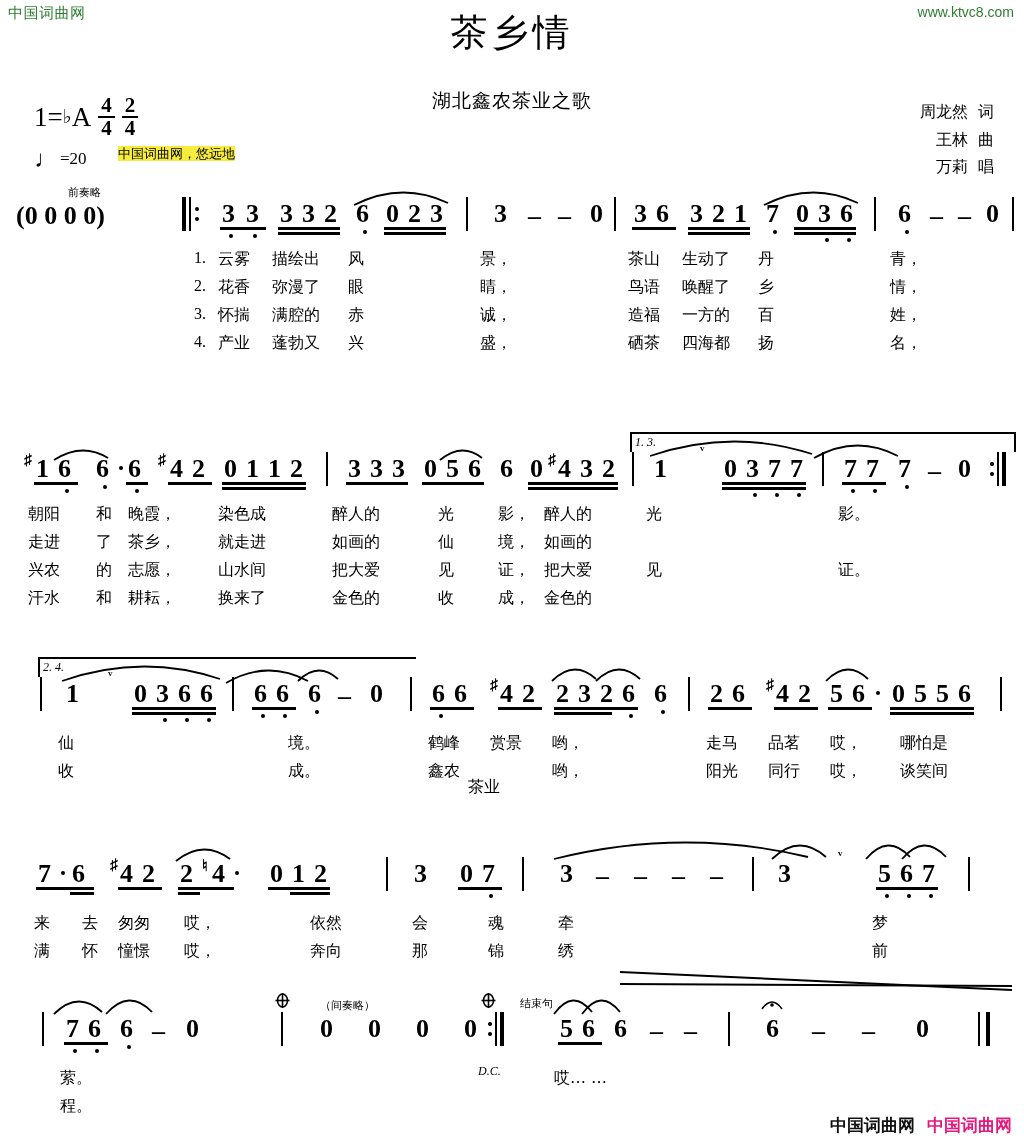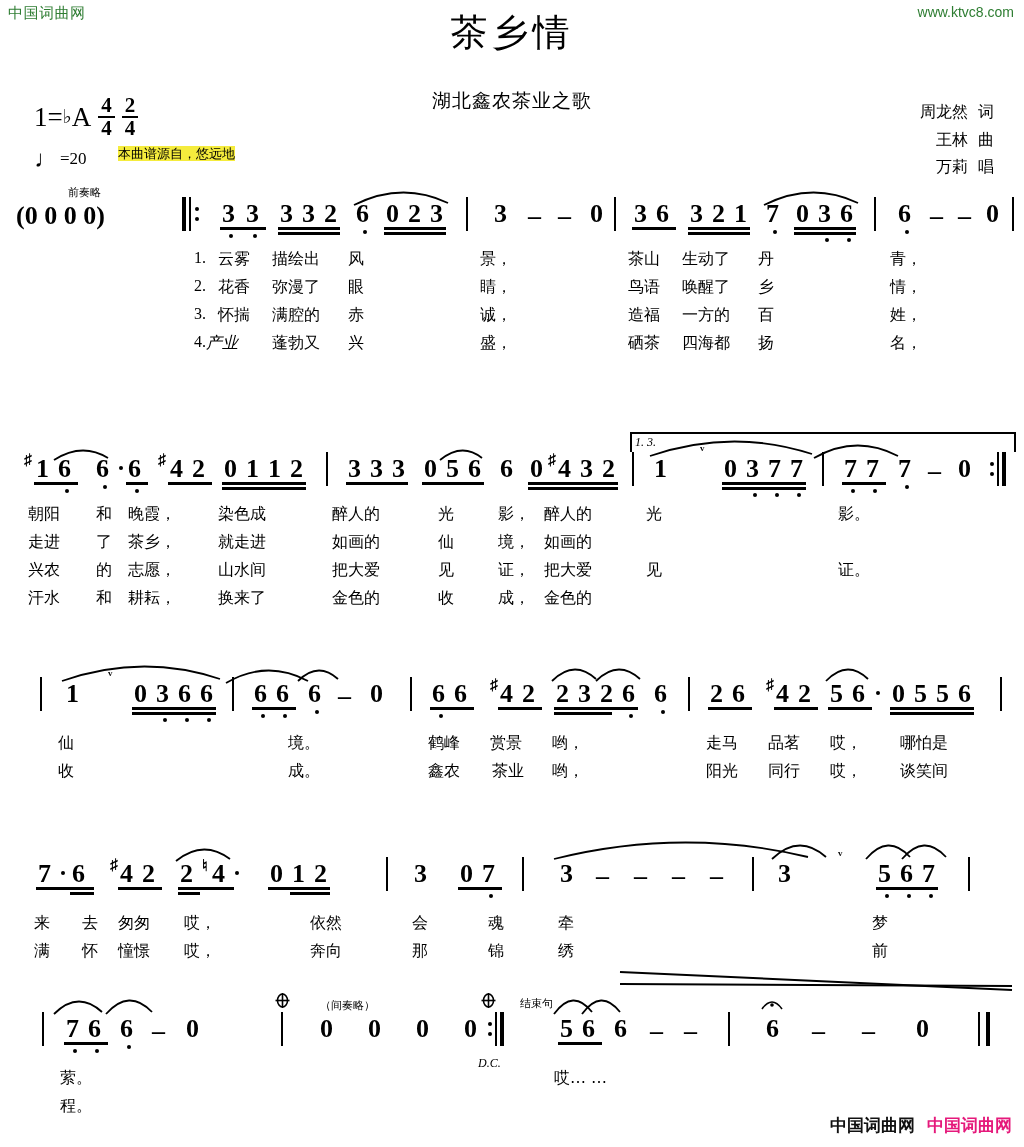--- a/index.html
+++ b/index.html
@@ -120,21 +120,21 @@
     <span class="num">2</span>
     <span class="den">4</span>
   </span>
 </div>
 
 <div class="tempo">
   <span class="qn">♩</span>
   <span>=</span>
   <span>20</span>
 </div>
-<div class="expr"><span class="hl">本曲谱源自，悠远地</span></div>
+<div class="expr"><span class="hl">中国词曲网，悠远地</span></div>
 
 <div class="credits">
   <div><span>周龙然</span><span class="role">词</span></div>
   <div><span>王林</span><span class="role">曲</span></div>
   <div><span>万莉</span><span class="role">唱</span></div>
 </div>
 
 <div class="system" style="top:185px;">
   <div class="ann" style="left:68px;top:0px;">前奏略</div>
 
@@ -244,21 +244,21 @@
     <span class="ly" style="left:272px;">满腔的</span>
     <span class="ly" style="left:348px;">赤</span>
     <span class="ly" style="left:480px;">诚，</span>
     <span class="ly" style="left:628px;">造福</span>
     <span class="ly" style="left:682px;">一方的</span>
     <span class="ly" style="left:758px;">百</span>
     <span class="ly" style="left:890px;">姓，</span>
   </div>
   <div class="lyricrow" style="top:2px;">
     <span class="lynum" style="left:194px;">4.</span>
-    <span class="ly" style="left:206px;font-style:italic;">产业</span>
+    <span class="ly" style="left:218px;">产业</span>
     <span class="ly" style="left:272px;">蓬勃又</span>
     <span class="ly" style="left:348px;">兴</span>
     <span class="ly" style="left:480px;">盛，</span>
     <span class="ly" style="left:628px;">硒茶</span>
     <span class="ly" style="left:682px;">四海都</span>
     <span class="ly" style="left:758px;">扬</span>
     <span class="ly" style="left:890px;">名，</span>
   </div>
 </div>
 
@@ -409,20 +409,23 @@
     <span class="ly" style="left:498px;">成，</span>
     <span class="ly" style="left:544px;">金色的</span>
     <span class="ly" style="left:646px;"></span>
     <span class="ly" style="left:838px;"></span>
   </div>
 </div>
 
 <div class="system" style="top:665px;">
   <div class="noterow">
 
+    <span class="volta" style="left:38px;top:-8px;width:376px;height:18px;">
+      <span class="lbl">2. 4.</span>
+    </span>
     <span class="bar" style="left:40px;"></span>
 
     <span class="n" style="left:66px;">1</span>
     <span class="breath" style="left:108px;">ᵛ</span>
     <span class="n" style="left:134px;">0</span>
     <span class="n" style="left:156px;">3</span>
     <span class="n" style="left:178px;">6</span>
     <span class="n" style="left:200px;">6</span>
     <span class="beam" style="left:132px;top:42px;width:84px;"></span>
     <span class="beam" style="left:132px;top:47px;width:84px;"></span>
@@ -518,21 +521,21 @@
     <span class="ly" style="left:552px;">哟，</span>
     <span class="ly" style="left:706px;">走马</span>
     <span class="ly" style="left:768px;">品茗</span>
     <span class="ly" style="left:830px;">哎，</span>
     <span class="ly" style="left:900px;">哪怕是</span>
   </div>
   <div class="lyricrow" style="top:6px;">
     <span class="ly" style="left:58px;">收</span>
     <span class="ly" style="left:288px;">成。</span>
     <span class="ly" style="left:428px;">鑫农</span>
-    <span class="ly" style="left:492px;">茶业</span>
+    <span class="ly" style="left:468px;margin-top:16px;">茶业</span>
     <span class="ly" style="left:552px;">哟，</span>
     <span class="ly" style="left:706px;">阳光</span>
     <span class="ly" style="left:768px;">同行</span>
     <span class="ly" style="left:830px;">哎，</span>
     <span class="ly" style="left:900px;">谈笑间</span>
   </div>
 </div>
 
 <div class="system" style="top:845px;">
   <div class="noterow">
@@ -673,21 +676,21 @@
           <line x1="7.5" y1="0" x2="7.5" y2="15" stroke="#000" stroke-width="1.6"></line>
           <line x1="0.5" y1="7.5" x2="14.5" y2="7.5" stroke="#000" stroke-width="1.6"></line>
         </svg>
     </span>
     <span class="rep" style="left:488px;width:18px;">
       <i class="d" style="left:0px;top:10px;"></i>
         <i class="d" style="left:0px;top:20px;"></i>
       <i class="n1" style="left:7px;"></i>
         <i class="t" style="left:12px;"></i>
     </span>
-    <span class="ann-i" style="left:478px;top:56px;font-style:italic;">D.C.</span>
+    <span class="ann-i" style="left:478px;top:64px;font-style:italic;">D.C.</span>
     <span class="ann" style="left:520px;top:-4px;">结束句</span>
 
     <span class="n" style="left:560px;">5</span>
     <span class="n" style="left:582px;">6</span>
     <span class="beam" style="left:558px;top:42px;width:44px;"></span>
     <svg class="arc" style="left:552px;top:-6px;width:44px;height:22px;">
         <path d="M2,20 Q21,-6 40,18" fill="none" stroke="#000" stroke-width="1.8"></path>
       </svg>
     <svg class="arc" style="left:580px;top:-6px;width:44px;height:22px;">
         <path d="M2,20 Q21,-6 40,18" fill="none" stroke="#000" stroke-width="1.8"></path>

